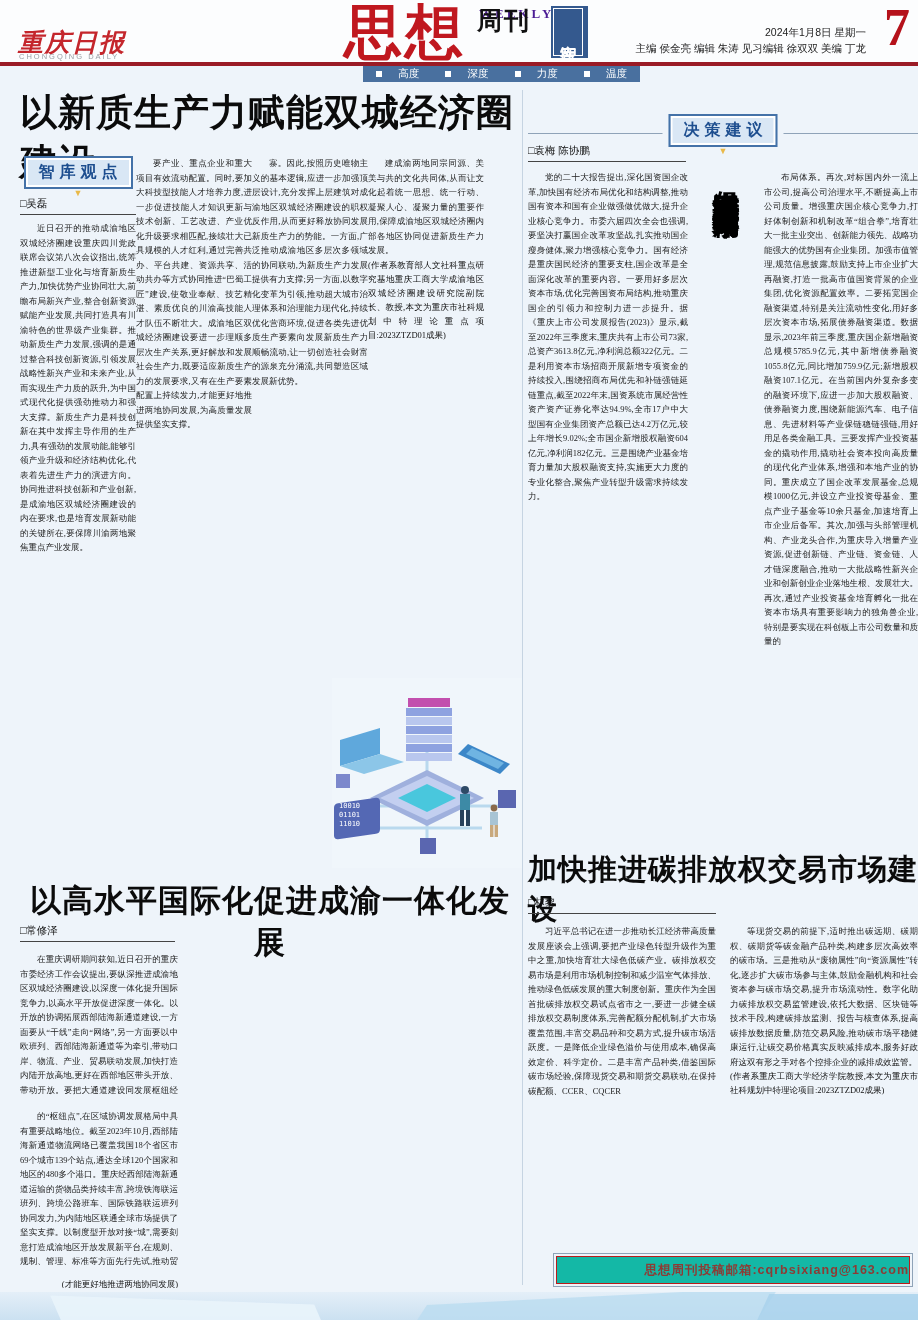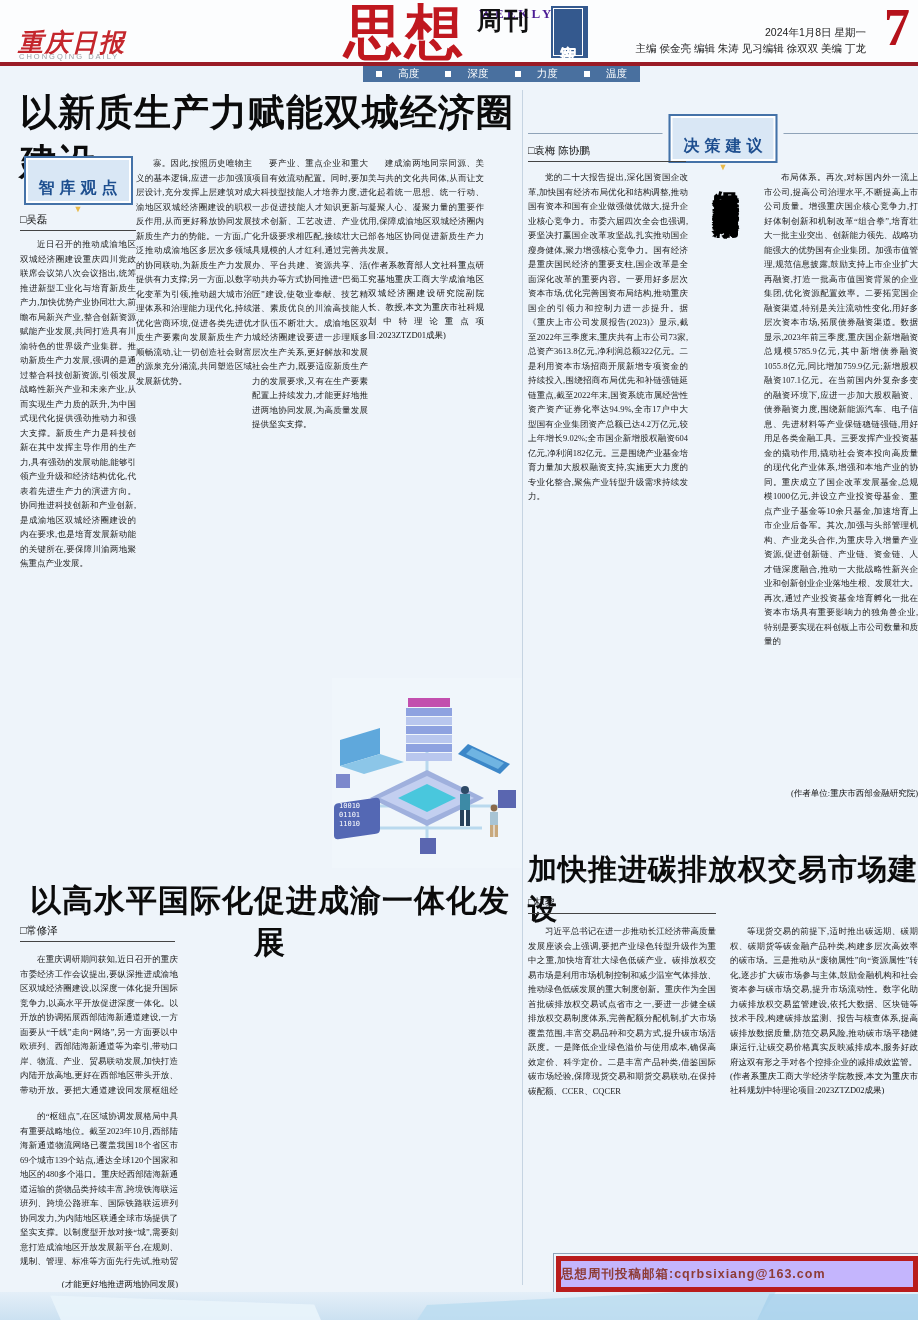--- a/index.html
+++ b/index.html
@@ -17,21 +17,21 @@
   .pagenum{position:absolute;right:8px;top:2px;color:#b5121b;font-family:"Liberation Serif","DejaVu Serif",serif;font-size:52px;font-weight:bold;line-height:1;}
   .rule{position:absolute;left:0;top:62px;width:918px;height:4px;background:#9a1b26;}
   .tagbar{position:absolute;left:363px;top:66px;width:277px;height:16px;background:#49709f;display:flex;align-items:center;justify-content:space-around;}
   .tagitem{color:#fff;font-size:10.5px;display:flex;align-items:center;gap:16px;}
   .sq{width:6px;height:6px;background:#fff;display:inline-block;}
   
   .a-title{font-family:"Liberation Serif","DejaVu Serif",serif;font-weight:bold;color:#0b0b0b;}
   .body-txt{font-size:8.5px;line-height:14.5px;color:#1c1c1c;text-align:justify;text-indent:2em;font-family:"Liberation Serif","DejaVu Serif",serif;}
   .author{font-size:10.5px;color:#111;border-bottom:1px solid #444;padding-bottom:3px;margin-bottom:6px;text-indent:0;}
   .attr{font-size:8.5px;line-height:14px;color:#111;text-align:justify;font-family:"Liberation Serif","DejaVu Serif",serif;}
-  .badge{background:#d9e7f5;border:2px solid #4472a8;box-shadow:inset 0 0 0 2px #fff;color:#1d4e8f;font-weight:bold;font-size:16px;letter-spacing:5px;padding:20px 8px 4px 13px;display:inline-block;font-family:"Liberation Serif","DejaVu Serif",serif;}
+  .badge{background:#d9e7f5;border:2px solid #4472a8;box-shadow:inset 0 0 0 2px #fff;color:#1d4e8f;font-weight:bold;font-size:16px;letter-spacing:5px;padding:4px 8px 4px 13px;display:inline-block;font-family:"Liberation Serif","DejaVu Serif",serif;}
   .tri{color:#e9b949;font-size:9px;text-align:center;line-height:8px;}
   .a1{position:absolute;left:20px;top:88px;width:500px;height:790px;}
   .a1 .a-title{font-size:37px;letter-spacing:1px;}
   .a1-cols{position:absolute;left:0;top:68px;width:500px;height:716px;display:flex;}
   .a1-cols .col{width:116px;overflow:hidden;}
   .illus{position:absolute;left:312px;top:590px;width:190px;height:190px;background:#f0f6fb;}
   .vline{position:absolute;left:522px;top:90px;width:1px;height:1195px;background:#c6d4e2;}
   .a2{position:absolute;left:528px;top:96px;width:390px;height:744px;}
   .badge-row{position:absolute;left:0;top:18px;width:390px;height:40px;}
   .badge-row .line{position:absolute;left:0;right:0;top:19px;border-top:1px solid #8fa3b8;}
@@ -47,21 +47,21 @@
   .a3{position:absolute;left:20px;top:880px;width:500px;height:410px;}
   .a3 .a-title{font-size:31px;letter-spacing:1px;text-align:center;display:block;}
   .a3-author{position:absolute;left:0;top:44px;width:155px;}
   .a3-cols{position:absolute;left:0;top:72px;width:500px;height:336px;display:flex;gap:12px;flex-direction:column;}
   .a3-cols .col{width:158px;overflow:hidden;}
   .a4{position:absolute;left:528px;top:850px;width:390px;height:440px;}
   .a4 .a-title{font-size:29px;letter-spacing:1px;}
   .a4-author{position:absolute;left:0;top:46px;width:188px;}
   .a4-cols{position:absolute;left:0;top:74px;width:390px;height:330px;display:flex;gap:14px;}
   .a4-cols .col{width:188px;overflow:hidden;}
-  .mailbox{position:absolute;left:556px;top:1256px;width:352px;height:26px;border:5px solid #b91c1c;box-shadow:0 0 0 2px #eef4fa,0 0 0 3px #8fa3b8;background:#c4b5fd;display:flex;align-items:center;justify-content:flex-start;}
+  .mailbox{position:absolute;left:556px;top:1256px;width:352px;height:26px;border:1px solid #b91c1c;box-shadow:0 0 0 2px #eef4fa,0 0 0 3px #8fa3b8;background:#14b8a6;display:flex;align-items:center;justify-content:flex-end;}
   .mailbox span{color:#8d3b35;font-weight:bold;font-size:12.5px;letter-spacing:1px;}
   .footer-band{position:absolute;left:0;top:1292px;width:918px;height:28px;background:linear-gradient(180deg,#e4eff8,#cbe1f1);overflow:hidden;}
   .footer-band .poly1{position:absolute;left:420px;top:4px;width:340px;height:40px;background:#badcf0;transform:skewX(-35deg) rotate(-3deg);opacity:.8;}
   .footer-band .poly2{position:absolute;left:60px;top:8px;width:260px;height:36px;background:#e9f4fb;transform:skewX(25deg) rotate(2deg);opacity:.9;}
   .footer-band .poly3{position:absolute;left:760px;top:2px;width:200px;height:40px;background:#a9d2ec;transform:skewX(-25deg);opacity:.85;}
 </style>
 </head>
 <body>
 
 <div class="page">
@@ -104,24 +104,24 @@
     <div class="a1-cols">
       <div class="col">
         <div style="text-align:center;">
           <span class="badge">智库观点</span>
           <div class="tri">▼</div>
         </div>
         <div class="author">□吴磊</div>
         <div class="body-txt">近日召开的推动成渝地区双城经济圈建设重庆四川党政联席会议第八次会议指出,统筹推进新型工业化与培育新质生产力,加快优势产业协同壮大,前瞻布局新兴产业,整合创新资源赋能产业发展,共同打造具有川渝特色的世界级产业集群。推动新质生产力发展,强调的是通过整合科技创新资源,引领发展战略性新兴产业和未来产业,从而实现生产力质的跃升,为中国式现代化提供强劲推动力和强大支撑。新质生产力是科技创新在其中发挥主导作用的生产力,具有强劲的发展动能,能够引领产业升级和经济结构优化,代表着先进生产力的演进方向。协同推进科技创新和产业创新,是成渝地区双城经济圈建设的内在要求,也是培育发展新动能的关键所在,要保障川渝两地聚焦重点产业发展。</div>
       </div>
       <div class="col">
+        <div class="body-txt">要产业、重点企业和重大项目有效流动配置。同时,要加大科技型技能人才培养力度,进一步促进技能人才知识更新与技术创新、工艺改进、产业优化升级要求相匹配,接续壮大已具规模的人才红利,通过完善共办、平台共建、资源共享、活动共办等方式协同推进“巴蜀工匠”建设,使敬业奉献、技艺精湛、素质优良的川渝高技能人才队伍不断壮大。成渝地区双城经济圈建设要进一步理顺多层次生产关系,更好解放和发展社会生产力,既要适应新质生产力的发展要求,又有在生产要素配置上持续发力,才能更好地推进两地协同发展,为高质量发展提供坚实支撑。</div>
+      </div>
+      <div class="col">
         <div class="body-txt">寨。因此,按照历史唯物主义的基本逻辑,应进一步加强顶层设计,充分发挥上层建筑对成渝地区双城经济圈建设的职权反作用,从而更好释放协同发展新质生产力的势能。一方面,广泛推动成渝地区多层次多领域的协同联动,为新质生产力发展提供有力支撑;另一方面,以数字化变革为引领,推动超大城市治理体系和治理能力现代化,持续优化营商环境,促进各类先进优质生产要素向发展新质生产力顺畅流动,让一切创造社会财富的源泉充分涌流,共同塑造区域发展新优势。</div>
-      </div>
-      <div class="col">
-        <div class="body-txt">要产业、重点企业和重大项目有效流动配置。同时,要加大科技型技能人才培养力度,进一步促进技能人才知识更新与技术创新、工艺改进、产业优化升级要求相匹配,接续壮大已具规模的人才红利,通过完善共办、平台共建、资源共享、活动共办等方式协同推进“巴蜀工匠”建设,使敬业奉献、技艺精湛、素质优良的川渝高技能人才队伍不断壮大。成渝地区双城经济圈建设要进一步理顺多层次生产关系,更好解放和发展社会生产力,既要适应新质生产力的发展要求,又有在生产要素配置上持续发力,才能更好地推进两地协同发展,为高质量发展提供坚实支撑。</div>
       </div>
       <div class="col">
         <div class="body-txt">建成渝两地同宗同源、美美与共的文化共同体,从而让文化起着统一思想、统一行动、凝聚人心、凝聚力量的重要作用,保障成渝地区双城经济圈内部各地区协同促进新质生产力发展。</div>
         <div class="attr">(作者系教育部人文社科重点研究基地重庆工商大学成渝地区双城经济圈建设研究院副院长、教授,本文为重庆市社科规划中特理论重点项目:2023ZTZD01成果)</div>
       </div>
     </div>
     
     <div class="illus">
       <svg width="190" height="190" viewBox="0 0 190 190">
         <g stroke="#b9d9ee" stroke-width="3">
@@ -190,21 +190,20 @@
     </div>
     <div class="a2-author author">□袁梅 陈协鹏</div>
     <div class="a2-row">
       <div class="a2-left body-txt">党的二十大报告提出,深化国资国企改革,加快国有经济布局优化和结构调整,推动国有资本和国有企业做强做优做大,提升企业核心竞争力。市委六届四次全会也强调,要坚决打赢国企改革攻坚战,扎实推动国企瘦身健体,聚力增强核心竞争力。国有经济是重庆国民经济的重要支柱,国企改革是全面深化改革的重要内容。一要用好多层次资本市场,优化完善国资布局结构,推动重庆国企的引领力和控制力进一步提升。据《重庆上市公司发展报告(2023)》显示,截至2022年三季度末,重庆共有上市公司73家,总资产3613.8亿元,净利润总额322亿元。二是利用资本市场招商开展新增专项资金的持续投入,围绕招商布局优先和补链强链延链重点,截至2022年末,国资系统市属经营性资产资产证券化率达94.9%,全市17户中大型国有企业集团资产总额已达4.2万亿元,较上年增长9.02%;全市国企新增股权融资604亿元,净利润182亿元。三是围绕产业基金培育力量加大股权融资支持,实施更大力度的专业化整合,聚焦产业转型升级需求持续发力。</div>
       <div class="a2-vtitle">
         <span class="a-title">促进重庆国资国企高质量发展要发挥资本市场作用</span>
       </div>
       <div class="a2-right body-txt">布局体系。再次,对标国内外一流上市公司,提高公司治理水平,不断提高上市公司质量。增强重庆国企核心竞争力,打好体制创新和机制改革“组合拳”,培育壮大一批主业突出、创新能力领先、战略功能强大的优势国有企业集团。加强市值管理,规范信息披露,鼓励支持上市企业扩大再融资,打造一批高市值国资背景的企业集团,优化资源配置效率。二要拓宽国企融资渠道,特别是关注流动性变化,用好多层次资本市场,拓展债券融资渠道。数据显示,2023年前三季度,重庆国企新增融资总规模5785.9亿元,其中新增债券融资1055.8亿元,同比增加759.9亿元;新增股权融资107.1亿元。在当前国内外复杂多变的融资环境下,应进一步加大股权融资、债券融资力度,围绕新能源汽车、电子信息、先进材料等产业保链稳链强链,用好用足各类金融工具。三要发挥产业投资基金的撬动作用,撬动社会资本投向高质量的现代化产业体系,增强和本地产业的协同。重庆成立了国企改革发展基金,总规模1000亿元,并设立产业投资母基金、重点产业子基金等10余只基金,加速培育上市企业后备军。其次,加强与头部管理机构、产业龙头合作,为重庆导入增量产业资源,促进创新链、产业链、资金链、人才链深度融合,推动一大批战略性新兴企业和创新创业企业落地生根、发展壮大。再次,通过产业投资基金培育孵化一批在资本市场具有重要影响力的独角兽企业,特别是要实现在科创板上市公司数量和质量的</div>
     </div>
     <div class="a2-bottom">
-      <div class="attr a2-attr">(作者单位:重庆市西部金融研究院)</div>
     </div>
   </div>
 
   <div class="a3">
     <span class="a-title">以高水平国际化促进成渝一体化发展</span>
     <div class="a3-author author">□常修泽</div>
     <div class="a3-cols">
       <div class="col">
         <div class="body-txt">在重庆调研期间获知,近日召开的重庆市委经济工作会议提出,要纵深推进成渝地区双城经济圈建设,以深度一体化提升国际竞争力,以高水平开放促进深度一体化。以开放的协调拓展西部陆海新通道建设,一方面要从“干线”走向“网络”,另一方面要以中欧班列、西部陆海新通道等为牵引,带动口岸、物流、产业、贸易联动发展,加快打造内陆开放高地,更好在西部地区带头开放、带动开放。要把大通道建设同发展枢纽经济结合起来,放大通道带流量、流量聚产业的效应,使成渝地区真正成为联通国内国际双循环</div>
       </div>

